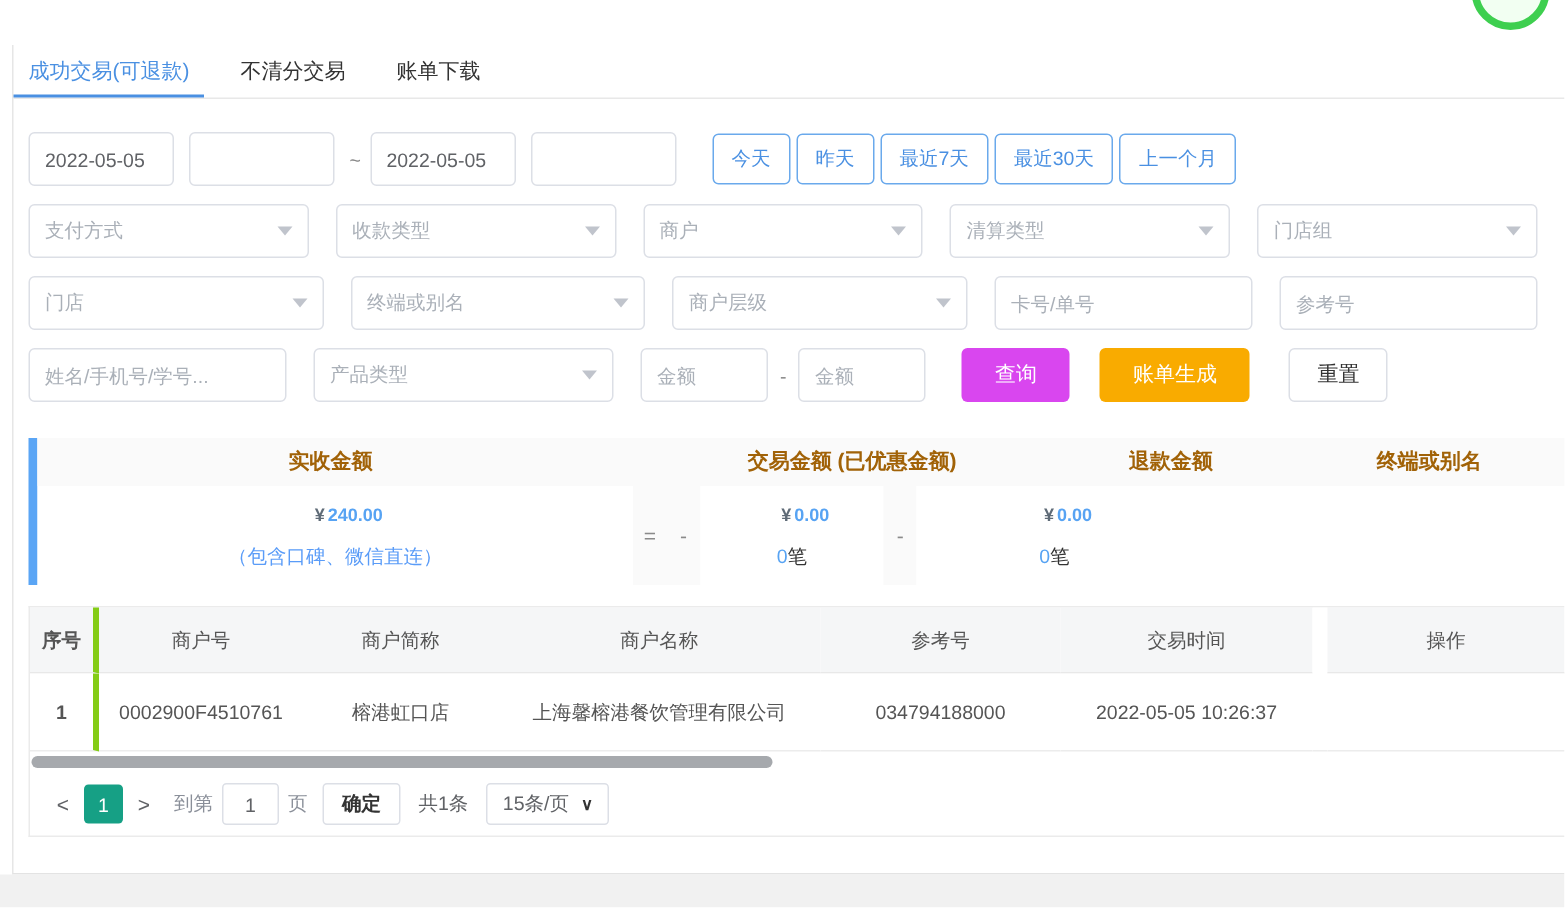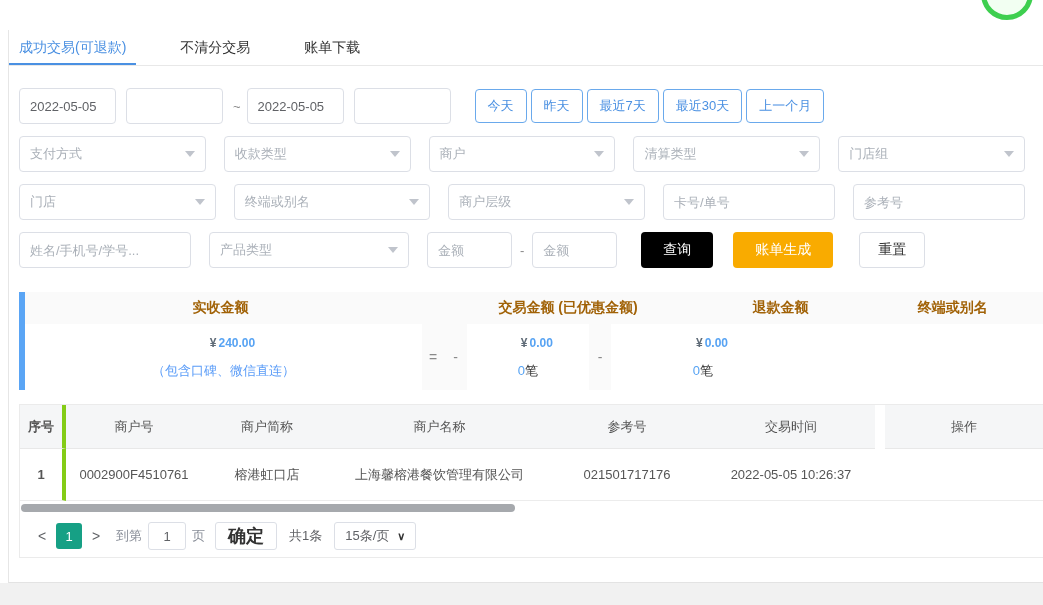--- a/index.html
+++ b/index.html
@@ -9,21 +9,21 @@
 
   
   .status-ring { position:absolute; left:981px; top:-32px; width:52px; height:52px;
     border:5px solid #3ecf4f; border-radius:50%; background:#f2fff2; z-index:9; }
 
   .panel { position:absolute; left:8px; top:30px; right:0; bottom:22px;
     background:#fff; border-left:1px solid #e6e6e6; border-bottom:1px solid #e3e3e3; }
   .footer-strip { position:absolute; left:0; bottom:0; width:100%; height:22px; background:#f1f1f1; }
 
   
-  .tabs { display:flex; height:36px; border-bottom:1px solid #e8e8e8; align-items:stretch;gap:20px; }
+  .tabs { display:flex; height:36px; border-bottom:1px solid #e8e8e8; align-items:stretch; }
   .tab { padding:0 10px; margin-right:14px; font-size:14px; color:#333; line-height:34px;
     cursor:pointer; border-bottom:2px solid transparent; white-space:nowrap; }
   .tab.active { color:#4a90e2; border-bottom-color:#4a90e2; }
 
   
   .filters { padding:22px 0 0 10px; }
   .frow { display:flex; align-items:center; margin-bottom:12px; }
   .inp, .sel { height:36px; border:1px solid #dcdfe6; border-radius:4px; background:#fff;
     font-size:13px; color:#606266; padding:0 10px; outline:none;
     font-family:"Liberation Sans", sans-serif; }
@@ -36,21 +36,21 @@
     font-family:"Liberation Sans", sans-serif; }
   .sel { width:200px; margin-right:18px; display:flex; align-items:center; justify-content:space-between;
     color:#aab0b8; cursor:pointer; }
   .sel .arrow { width:0; height:0; border-left:5px solid transparent; border-right:5px solid transparent;
     border-top:6px solid #c0c4cc; margin-left:6px; }
   .txt-inp { width:172px; margin-right:18px; }
   .amt-inp { width:85px; }
   .amt-sep { color:#888; margin:0 8px; font-size:13px; }
   .btn { height:36px; border:none; border-radius:4px; font-size:14px; color:#fff; cursor:pointer;
     padding:0 22px; font-family:"Liberation Sans", sans-serif; white-space:nowrap; }
-  .btn-search { background:#000000; margin-left:24px; }
+  .btn-search { background:#d946ef; margin-left:24px; }
   .btn-bill { background:#f9ab00; margin-left:20px; }
   .btn-reset { background:#fff; color:#333; border:1px solid #dcdfe6; margin-left:26px; padding:0 18px; }
 
   
   .summary { margin:24px 0 0 10px; border-left:6px solid #5aa5f5; display:flex; flex-direction:column; }
   .sum-col { display:flex; flex-direction:column; align-items:center; background:#fff; }
   .c1 { width:39%; } .c2 { width:26%; } .c3 { width:12%; } .c4 { width:18%; }
   .opc { width:2.2%; background:#fafafa; display:flex; align-items:center; justify-content:center;
     color:#8a8a8a; font-size:14px; }
   .sum-head { display:flex; width:100%; background:#fafafa; height:32px; }
@@ -86,21 +86,21 @@
   
   .pager { height:42px; display:flex; align-items:center; padding-left:12px; font-size:13px; color:#606266; }
   .pg-arrow { width:20px; text-align:center; color:#606266; cursor:pointer; font-size:14px; }
   .pg-cur { width:26px; height:26px; background:#16a085; color:#fff; border-radius:3px;
     display:flex; align-items:center; justify-content:center; margin:0 4px; cursor:pointer; }
   .pg-label { margin:0 6px 0 10px; color:#8a8f99; }
   .pg-input { width:38px; height:28px; border:1px solid #dcdfe6; border-radius:3px; text-align:center;
     font-size:13px; color:#606266; outline:none; font-family:"Liberation Sans", sans-serif; }
   .pg-unit { margin:0 10px 0 6px; color:#8a8f99; }
   .pg-confirm { height:28px; padding:0 12px; background:#fff; border:1px solid #dcdfe6; border-radius:3px;
-    font-weight:bold; font-size:18px; color:#333; cursor:pointer; font-family:"Liberation Sans", sans-serif; }
+    font-weight:bold; font-size:13px; color:#333; cursor:pointer; font-family:"Liberation Sans", sans-serif; }
   .pg-total { margin:0 12px; }
   .pg-size { height:28px; border:1px solid #dcdfe6; border-radius:3px; display:flex; align-items:center;
     padding:0 10px; cursor:pointer; }
   .pg-size .chev { margin-left:8px; font-size:11px; color:#333; font-weight:bold; }
 </style>
 </head>
 <body>
 
 <div class="page">
 
@@ -234,21 +234,21 @@
         <div class="th hsplit">参考号</div>
         <div class="th hsplit">交易时间</div>
         <div class="th gap"></div>
         <div class="th hsplit">操作</div>
       </div>
       <div class="grid">
         <div class="td seq">1</div>
         <div class="td">0002900F4510761</div>
         <div class="td">榕港虹口店</div>
         <div class="td">上海馨榕港餐饮管理有限公司</div>
-        <div class="td">021501717176</div>
+        <div class="td">034794188000</div>
         <div class="td">2022-05-05 10:26:37</div>
         <div class="td gap"></div>
         <div class="td"></div>
       </div>
 
       <div class="hscroll">
         <div class="hthumb"></div>
       </div>
 
       <div class="pager">

